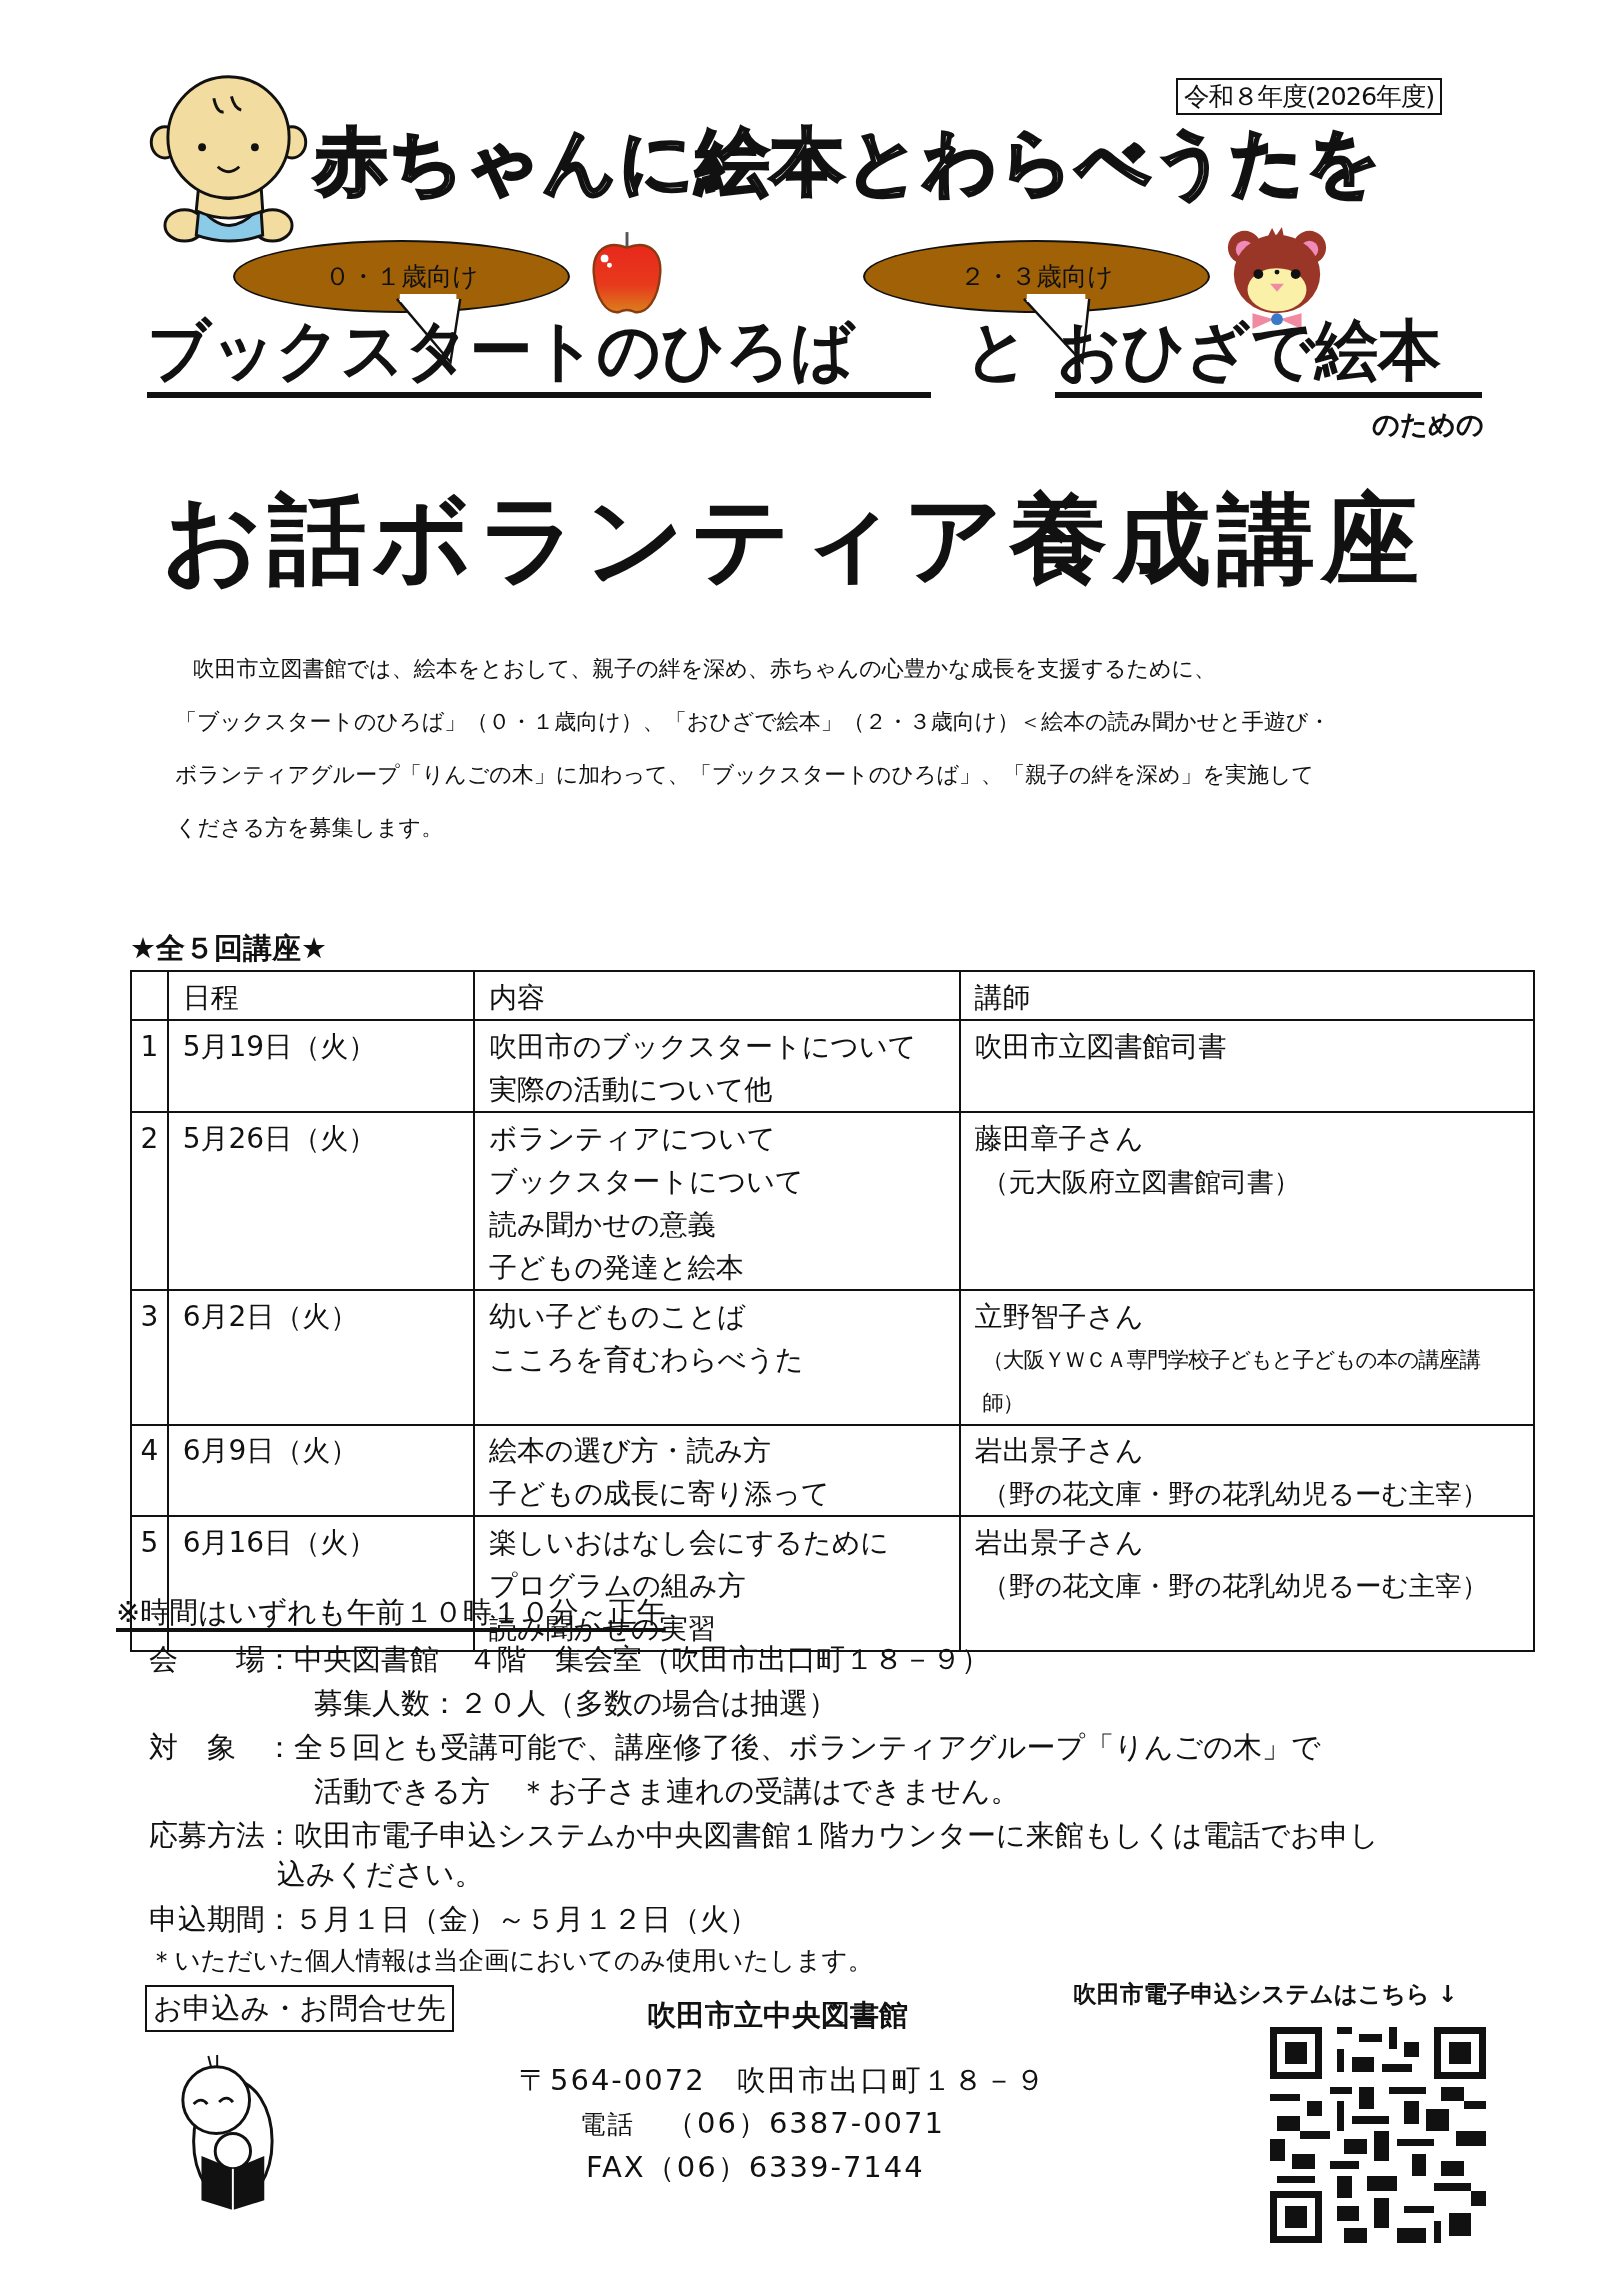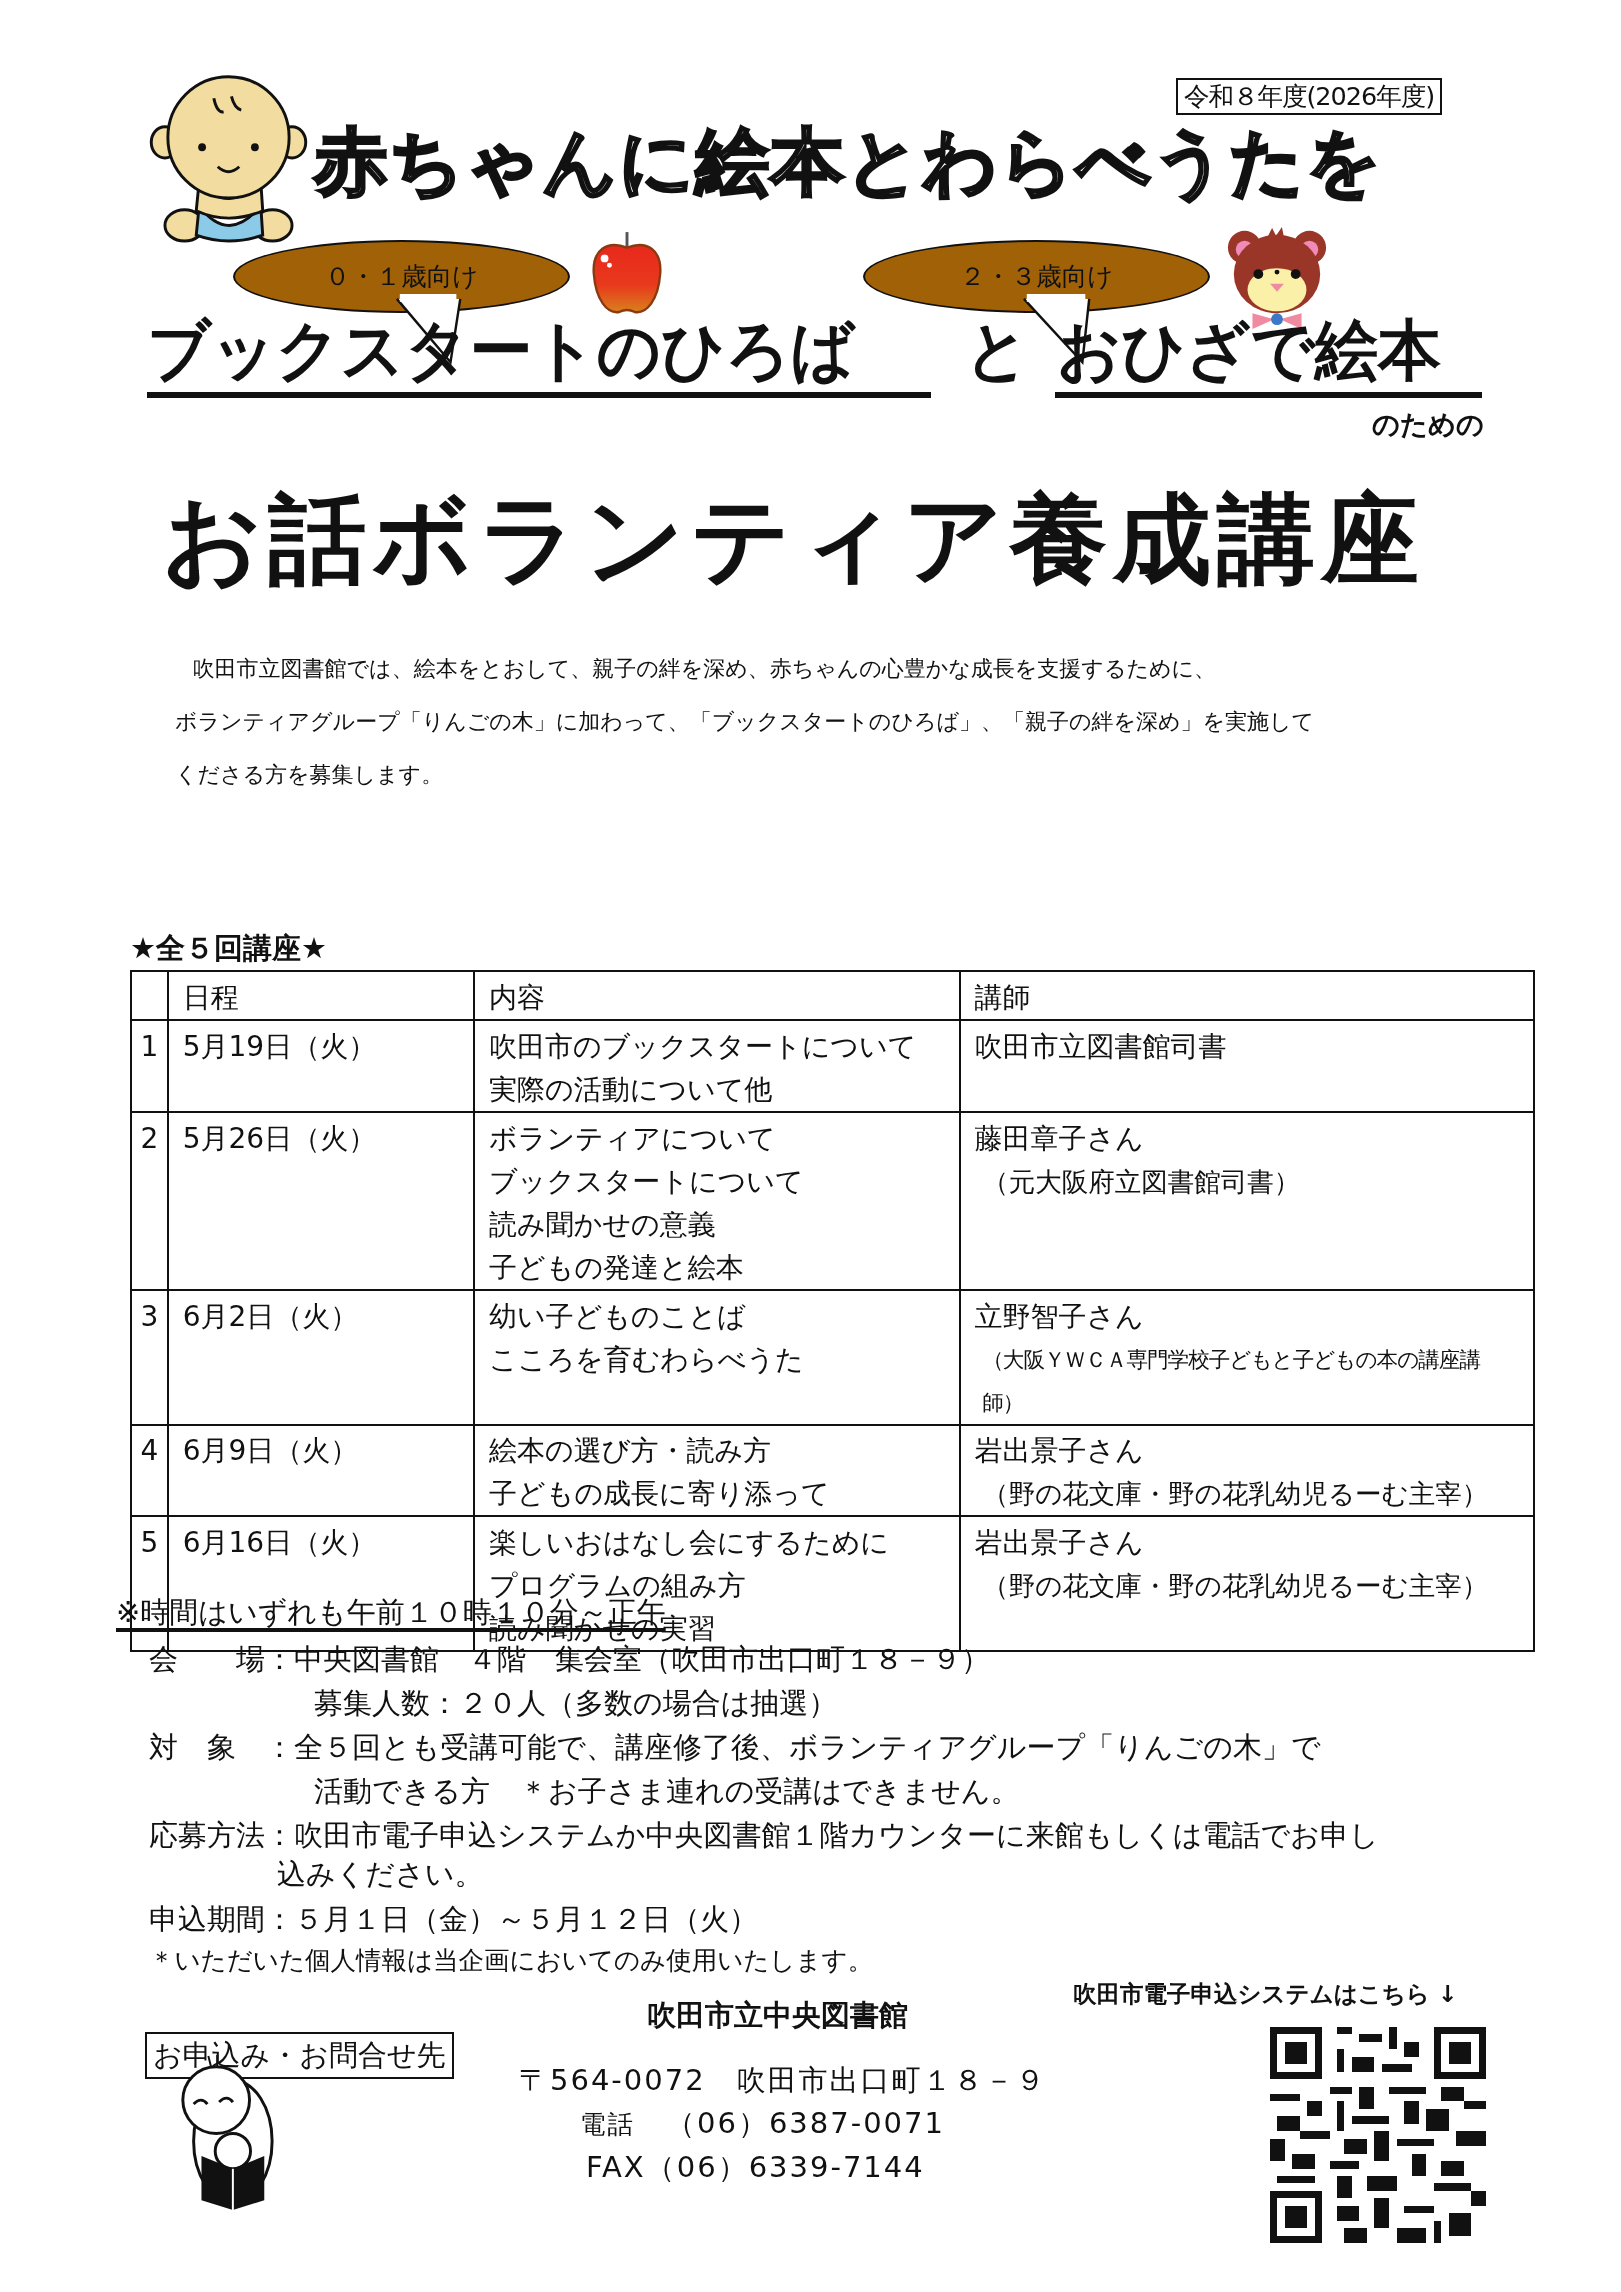--- a/index.html
+++ b/index.html
@@ -17,21 +17,21 @@
   .section-label { left:130px; top:929px; font-size:29px; font-weight:bold; }
   table.sched { position:absolute; left:130px; top:970px; width:1405px; border-collapse:collapse; font-size:28px; }
   table.sched td { border:2.9px solid #111; vertical-align:top; padding:3.9px 13.7px 0 13.7px; line-height:43px; }
   table.sched td.num { width:35px; text-align:center; padding:3.9px 0; }
   table.sched td.date { width:277px; }
   table.sched td.content { width:456px; }
   .lecturer-note { font-size:26.5px; padding-left:7.8px; }
   .lecturer-note.small { font-size:21.6px; letter-spacing:-1px; }
   .note-time { left:116px; top:1593px; font-size:29px; white-space:nowrap; text-decoration:underline; text-decoration-thickness:3.9px; text-underline-offset:5.9px; }
   .info-row { font-size:29px; line-height:39px; white-space:nowrap; }
-  .contact-box { left:145px; top:1985px; border:2.5px solid #111; padding:2px 5.9px; font-size:29px; line-height:39px; white-space:nowrap;margin-top:47px; }
+  .contact-box { left:145px; top:1985px; border:2.5px solid #111; padding:2px 5.9px; font-size:29px; line-height:39px; white-space:nowrap; }
   .lib-name { left:647px; top:1996px; font-size:29px; font-weight:bold; }
   .addr { font-size:29px; white-space:nowrap; letter-spacing:2px; }
   .qr-label { left:1073px; top:1978px; font-size:23.5px; font-weight:bold; white-space:nowrap; }
   .qr { left:1270px; top:2027px; width:216px; height:216px; }
 </style>
 </head>
 <body>
 
 <div class="abs year-box">令和８年度(2026年度)</div>
 
@@ -98,20 +98,21 @@
 <div class="abs underline" style="left:147px;top:392px;width:784px;"></div>
 <div class="abs sub-title" style="left:965px;top:312px;">と</div>
 <div class="abs sub-title" style="left:1057px;top:312px;">おひざで絵本</div>
 <div class="abs underline" style="left:1055px;top:392px;width:427px;"></div>
 <div class="abs" style="left:1372px;top:407px;font-size:27.4px;font-weight:bold;">のための</div>
 
 <div class="abs big-title">お話ボランティア養成講座</div>
 
 <div class="abs intro" style="left:169px;top:639px;">
   <p style="padding-left:17.6px;">吹田市立図書館では、絵本をとおして、親子の絆を深め、赤ちゃんの心豊かな成長を支援するために、</p>
+  <p>「ブックスタートのひろば」（０・１歳向け）、「おひざで絵本」（２・３歳向け）＜絵本の読み聞かせと手遊び・</p>
   <p>ボランティアグループ「りんごの木」に加わって、「ブックスタートのひろば」、「親子の絆を深め」を実施して</p>
   <p>くださる方を募集します。</p>
 </div>
 
 <div class="abs section-label">★全５回講座★</div>
 
 <table class="sched">
   <tbody>
       <tr style="height:42px;">
     <td class="num"></td>

